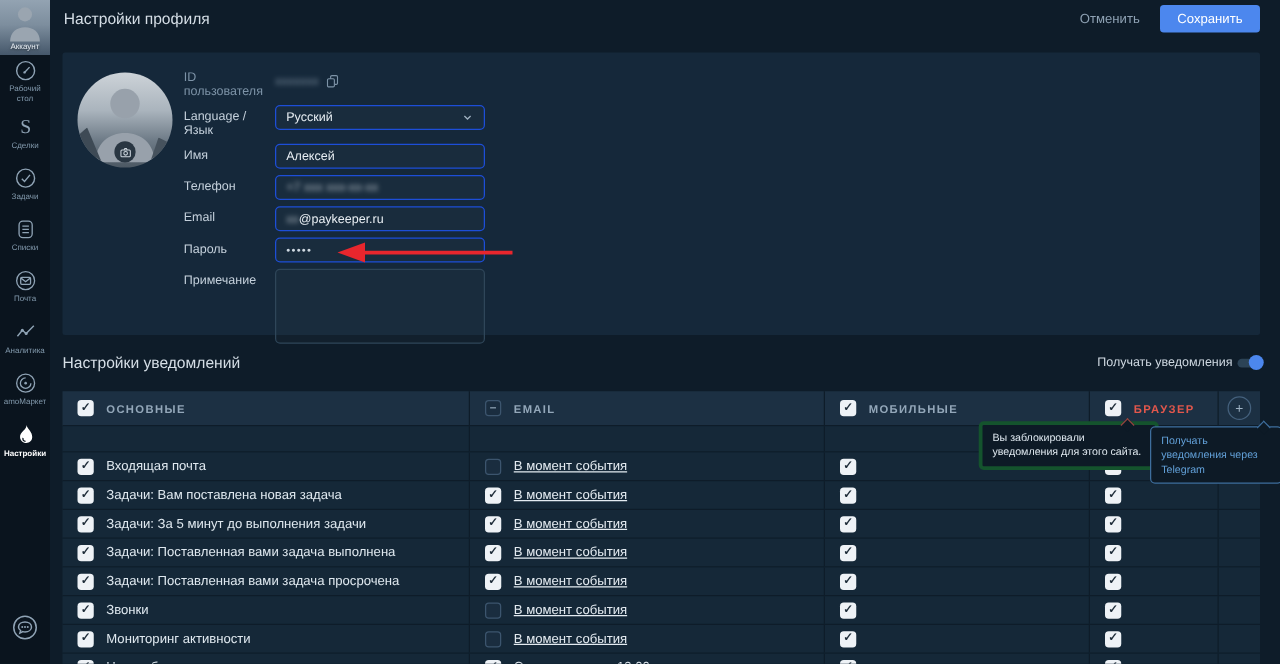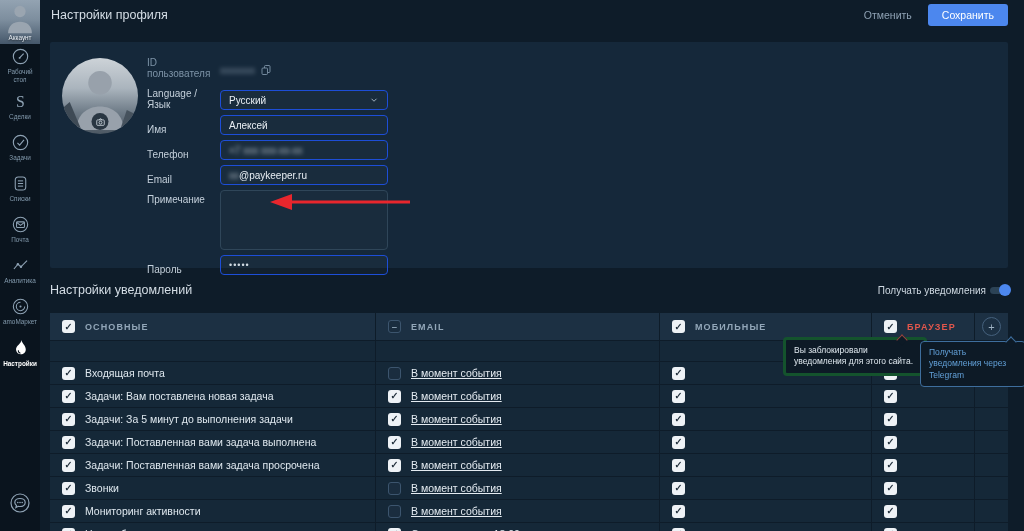--- a/index.html
+++ b/index.html
@@ -30,21 +30,21 @@
   .avatar{position:absolute;left:12px;top:16px;width:76px;height:76px;border-radius:50%;overflow:hidden;
       background:linear-gradient(180deg,#cdd3d8 0%,#aab4bd 40%,#6d7a86 72%,#4c5863 100%);cursor:pointer}
   .avatar .rock1{position:absolute;left:-4px;bottom:-2px;width:26px;height:34px;background:#3e4a55;
       clip-path:polygon(20% 100%,0 100%,0 30%,45% 0,100% 100%)}
   .avatar .rock2{position:absolute;right:-2px;bottom:-2px;width:22px;height:26px;background:#46525d;
       clip-path:polygon(0 100%,40% 0,100% 25%,100% 100%)}
   .avatar svg.silh{position:absolute;left:8px;top:6px}
   .cam-badge{position:absolute;left:50%;transform:translateX(-50%);bottom:4px;width:17px;height:17px;
       border-radius:50%;background:rgba(32,44,56,.92);display:flex;align-items:center;justify-content:center}
   .form{position:absolute;left:97px;top:11px}
-  .frow{display:flex;align-items:flex-end;margin-bottom:5px}
+  .frow{display:flex;align-items:flex-start;margin-bottom:5px}
   .frow.top{align-items:flex-start}
   .flabel{width:73px;font-size:10px;color:#c4d0db;flex:none;padding-top:4px}
   .flabel.muted{color:#7d93a7}
   .idval{display:flex;align-items:center;gap:5px;height:18px;padding-top:3px}
   .masked{filter:blur(2.1px);opacity:.7}
   .idtext{font-size:10px;color:#9fb0c0}
   .field{width:150px;height:18px;border:1px solid #1d4ed8;border-radius:4px;background:rgba(255,255,255,.02);
       display:flex;align-items:center;padding:0 8px;font-size:10px;color:#e8eef3;cursor:text;box-sizing:content-box}
   .field.sel{cursor:pointer;justify-content:space-between}
   .field .pw{letter-spacing:1px;font-size:9px;color:#cfd9e2}
@@ -239,30 +239,30 @@
       </div>
 
       <div class="frow">
         <div class="flabel">Email</div>
         <div class="field">
           <span class="masked">xx</span>
           <span>@paykeeper.ru</span>
         </div>
       </div>
 
+      <div class="frow">
+        <div class="flabel">Пароль</div>
+        <div class="field">
+          <span class="pw">•••••</span>
+        </div>
+      </div>
+
       <div class="frow top">
         <div class="flabel">Примечание</div>
         <div class="tarea"></div>
-      </div>
-
-      <div class="frow">
-        <div class="flabel">Пароль</div>
-        <div class="field">
-          <span class="pw">•••••</span>
-        </div>
       </div>
     </div>
 
     <svg class="red-arrow" viewBox="0 0 148 22">
       <line x1="18" y1="11" x2="142" y2="11" stroke="#e8262d" stroke-width="3"></line>
       <polygon points="2,11 24,3 24,19" fill="#e8262d"></polygon>
     </svg>
   </div>
 
   <div class="nhead">

